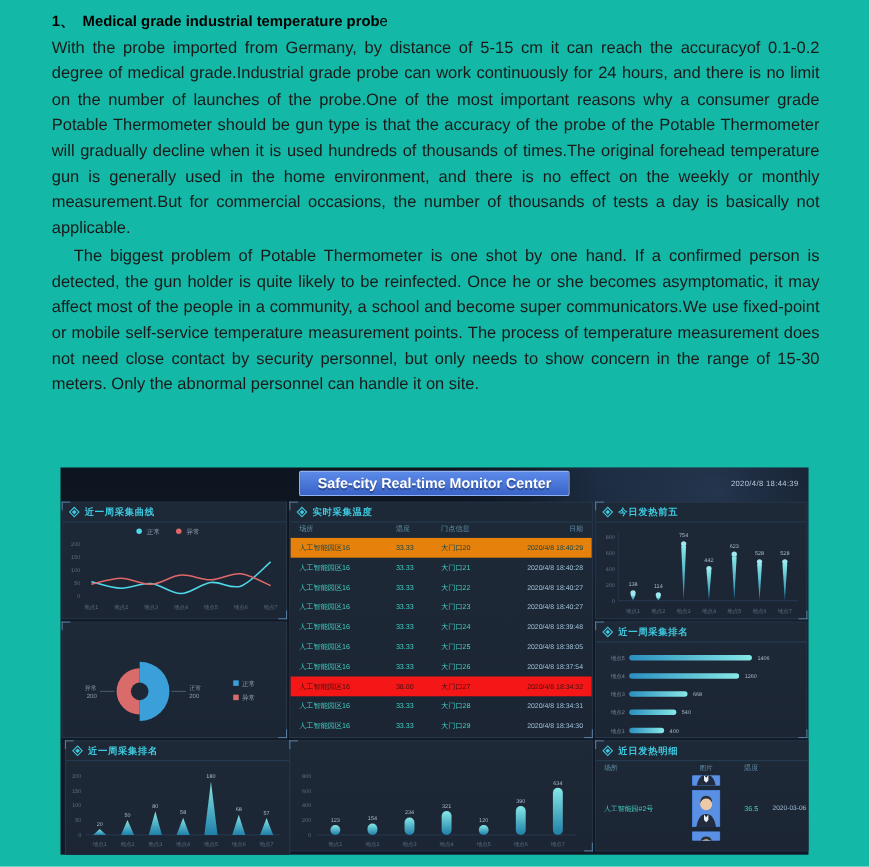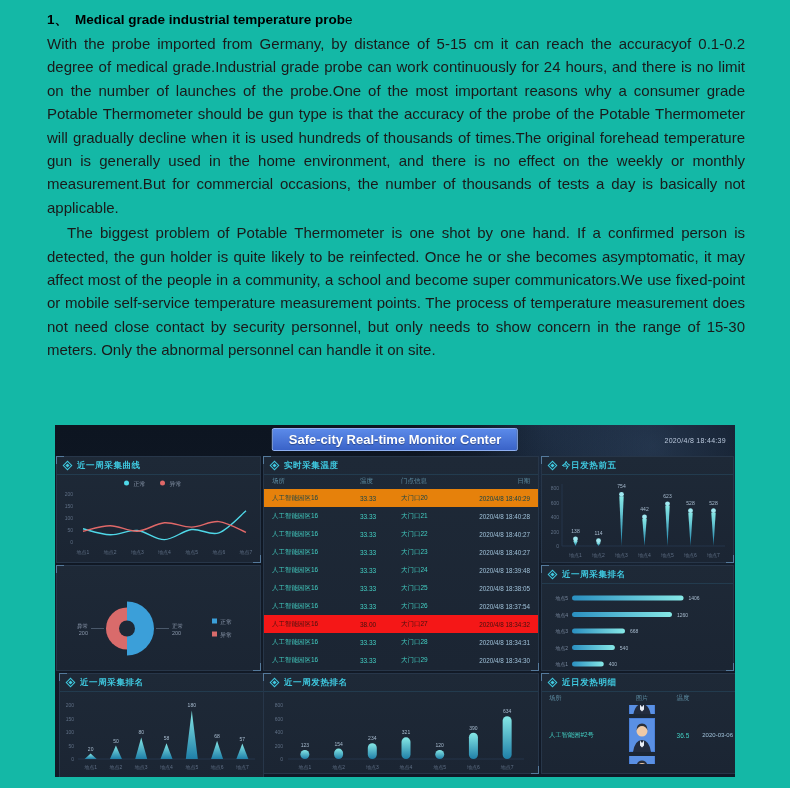--- a/index.html
+++ b/index.html
@@ -240,24 +240,20 @@
           <div class="t-row">
             <span class="c0">人工智能园区16</span>
             <span class="c1">33.33</span>
             <span class="c2">大门口29</span>
             <span class="c3">2020/4/8 18:34:30</span>
           </div>
         </div>
     </div>
 
     <div class="panel" style="left:208px;top:248px;width:276px;height:101px">
-      <div class="panel-title">
-          <span class="diamond"></span>
-          <span class="panel-title-text">近一周发热排名</span>
-        </div>
       <div class="chart-body"><svg width="274" height="82">
             <text x="19" y="70" fill="#5f6f85" font-size="5" text-anchor="end">0</text>
             <text x="19" y="56.5" fill="#5f6f85" font-size="5" text-anchor="end">200</text>
             <text x="19" y="43" fill="#5f6f85" font-size="5" text-anchor="end">400</text>
             <text x="19" y="29.5" fill="#5f6f85" font-size="5" text-anchor="end">600</text>
             <text x="19" y="16" fill="#5f6f85" font-size="5" text-anchor="end">800</text>
             <line x1="24" y1="68" x2="260" y2="68" stroke="#24344a"></line>
             <rect x="36.35714285714286" y="59" width="9" height="9" rx="4.5" fill="url(#gV)"></rect>
             <text x="40.85714285714286" y="56" fill="#a8bccf" font-size="5" text-anchor="middle">123</text>
             <text x="40.85714285714286" y="78" fill="#5f6f85" font-size="5" text-anchor="middle">地点1</text>

